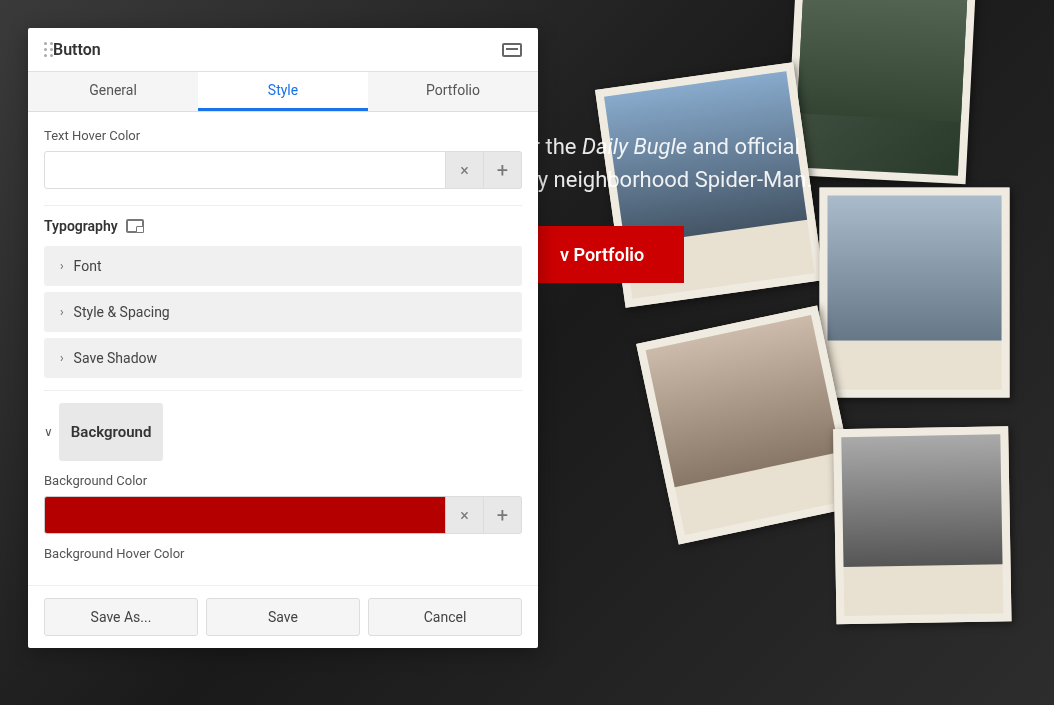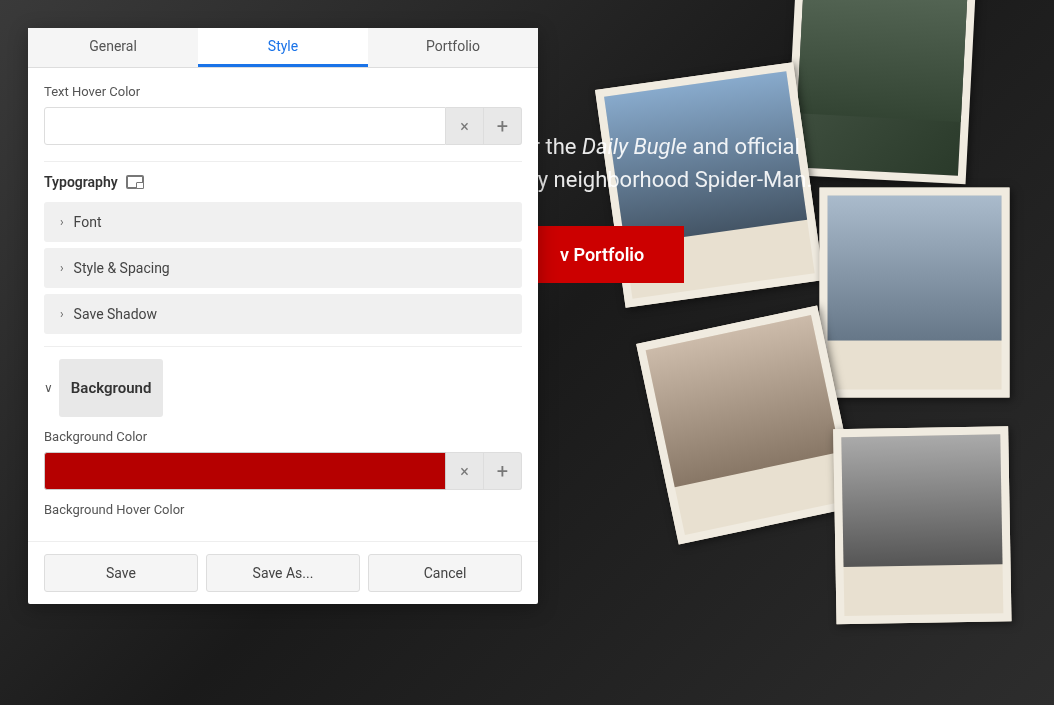--- a/index.html
+++ b/index.html
@@ -435,20 +435,38 @@
       </div>
       <div class="hero-button">
         <span>v Portfolio</span>
       </div>
     </div>
   </div>
 </div>
 
 <div class="panel">
 
+  <div class="panel-header">
+    <div class="drag-dots">
+      <div class="drag-dot-row">
+        <div class="drag-dot"></div>
+        <div class="drag-dot"></div>
+      </div>
+      <div class="drag-dot-row">
+        <div class="drag-dot"></div>
+        <div class="drag-dot"></div>
+      </div>
+      <div class="drag-dot-row">
+        <div class="drag-dot"></div>
+        <div class="drag-dot"></div>
+      </div>
+    </div>
+    <span class="panel-title">Button</span>
+    <div class="panel-minimize"></div>
+  </div>
 
   <div class="panel-tabs">
     <div class="tab">
       <span>General</span>
     </div>
     <div class="tab active">
       <span>Style</span>
     </div>
     <div class="tab">
       <span>Portfolio</span>
@@ -513,23 +531,23 @@
         <span>+</span>
       </div>
     </div>
 
     <div class="section-label">Background Hover Color</div>
 
   </div>
 
   <div class="panel-footer">
     <div class="btn">
+      <span>Save As...</span>
+    </div>
+    <div class="btn">
       <span>Save</span>
-    </div>
-    <div class="btn">
-      <span>Save As...</span>
     </div>
     <div class="btn">
       <span>Cancel</span>
     </div>
   </div>
 
 </div>
 
 </body></html>

